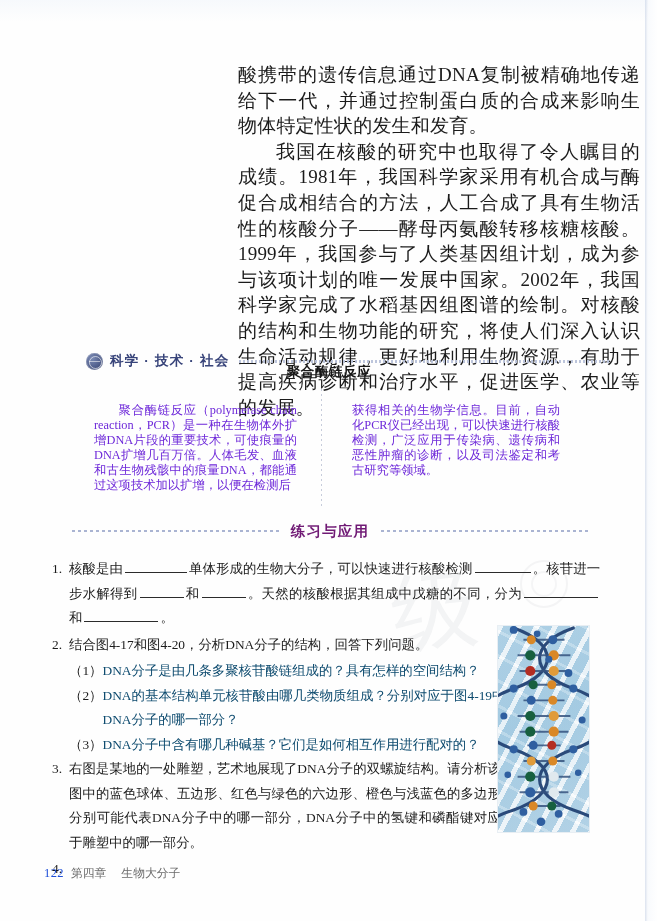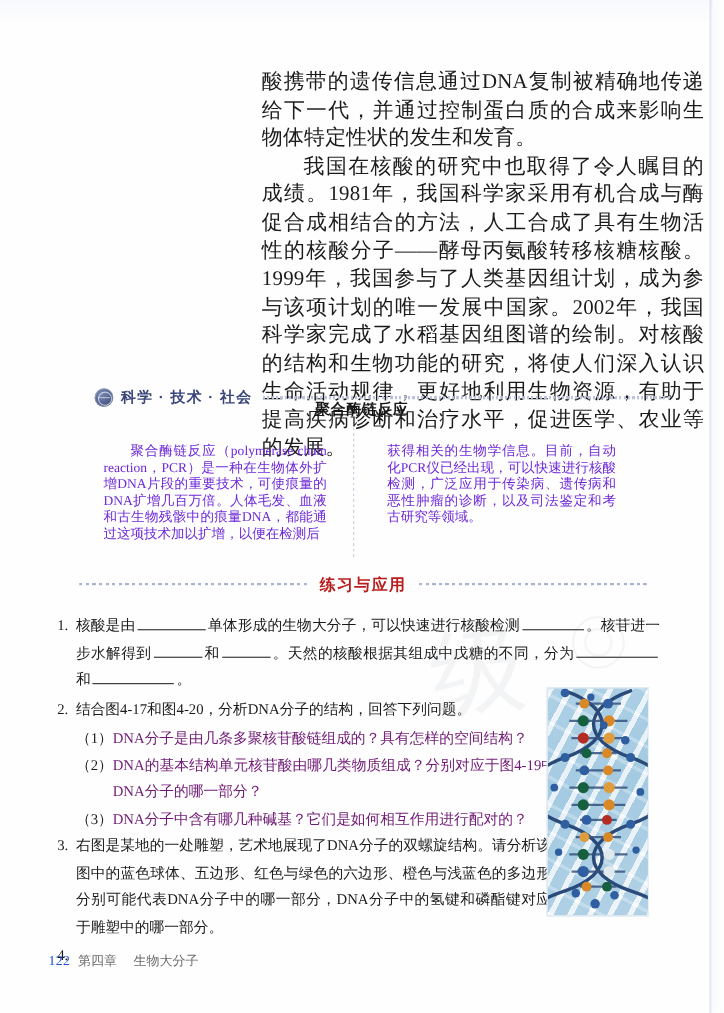--- a/index.html
+++ b/index.html
@@ -214,21 +214,21 @@
     background-image: repeating-linear-gradient(
       to right,
       #aab4d2 0px, #aab4d2 3px,
       rgba(170,180,210,0) 3px, rgba(170,180,210,0) 6px);
   }
   #exercise-title {
     margin: 0 12px;
     font-family: "Liberation Sans", sans-serif;
     font-weight: bold;
     font-size: 14.5px;
-    color: #b91c1c;
+    color: #701a75;
     letter-spacing: 1.2px;
     white-space: nowrap;
   }
 
   
   #exercises {
     position: absolute;
     left: 40px;
     top: 557px;
     width: 560px;
@@ -276,21 +276,21 @@
   .subq-label {
     flex: 0 0 auto;
     font-size: 13.4px;
     line-height: 24.5px;
     color: #1b1b1b;
   }
   .subq-text {
     flex: 1 1 auto;
     font-size: 13.4px;
     line-height: 24.5px;
-    color: #701a75;
+    color: #0c4a6e;
     max-width: 403px;
     text-align: justify;
     text-justify: inter-ideograph;
   }
 
   
   #dna-photo {
     position: absolute;
     left: 497px;
     top: 625px;

